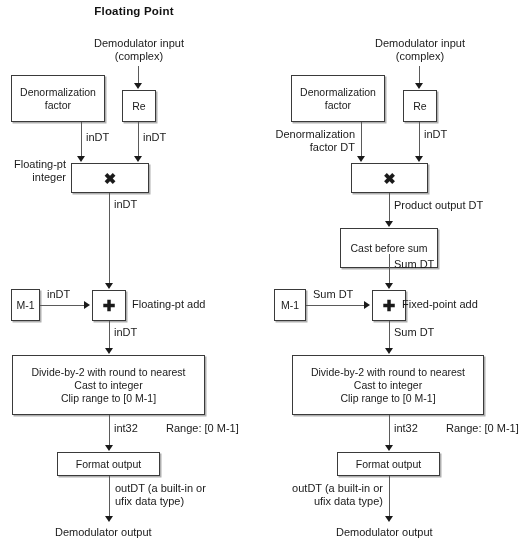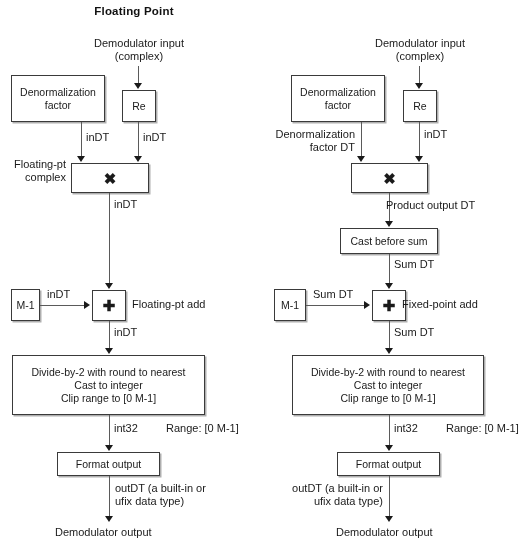--- a/index.html
+++ b/index.html
@@ -110,21 +110,21 @@
   <div class="lbl" style="left:86px; top:131px;">inDT</div>
 
   <div class="vline" style="left:138px; top:122px; height:35px;"></div>
   <div class="arrowdown" style="left:134px; top:156px;"></div>
   <div class="lbl" style="left:143px; top:131px;">inDT</div>
 
   <div class="box" style="left:71px; top:163px; width:78px; height:30px;">
     <span class="inner op">✖</span>
   </div>
   <div class="lbl right" style="left:0px; top:158px; width:66px;">Floating-pt
-complex</div>
+integer</div>
 
   <div class="vline" style="left:109px; top:193px; height:91px;"></div>
   <div class="arrowdown" style="left:105px; top:283px;"></div>
   <div class="lbl" style="left:114px; top:198px;">inDT</div>
 
   <div class="box" style="left:11px; top:289px; width:29px; height:32px;">
     <span class="inner">M-1</span>
   </div>
 
   <div class="hline" style="left:40px; top:305px; width:45px;"></div>
@@ -185,23 +185,23 @@
   <div class="vline" style="left:419px; top:122px; height:35px;"></div>
   <div class="arrowdown" style="left:415px; top:156px;"></div>
   <div class="lbl" style="left:424px; top:128px;">inDT</div>
 
   <div class="box" style="left:351px; top:163px; width:77px; height:30px;">
     <span class="inner op">✖</span>
   </div>
 
   <div class="vline" style="left:389px; top:193px; height:29px;"></div>
   <div class="arrowdown" style="left:385px; top:221px;"></div>
-  <div class="lbl" style="left:386px; top:199px;">Product output DT</div>
-
-  <div class="box" style="left:340px; top:228px; width:98px; height:26px;">
+  <div class="lbl" style="left:394px; top:199px;">Product output DT</div>
+
+  <div class="box" style="left:340px; top:228px; width:98px; height:40px;">
     <span class="inner">Cast before sum</span>
   </div>
 
   <div class="vline" style="left:389px; top:254px; height:30px;"></div>
   <div class="arrowdown" style="left:385px; top:283px;"></div>
   <div class="lbl" style="left:394px; top:258px;">Sum DT</div>
 
   <div class="box" style="left:274px; top:289px; width:32px; height:32px;">
     <span class="inner">M-1</span>
   </div>

